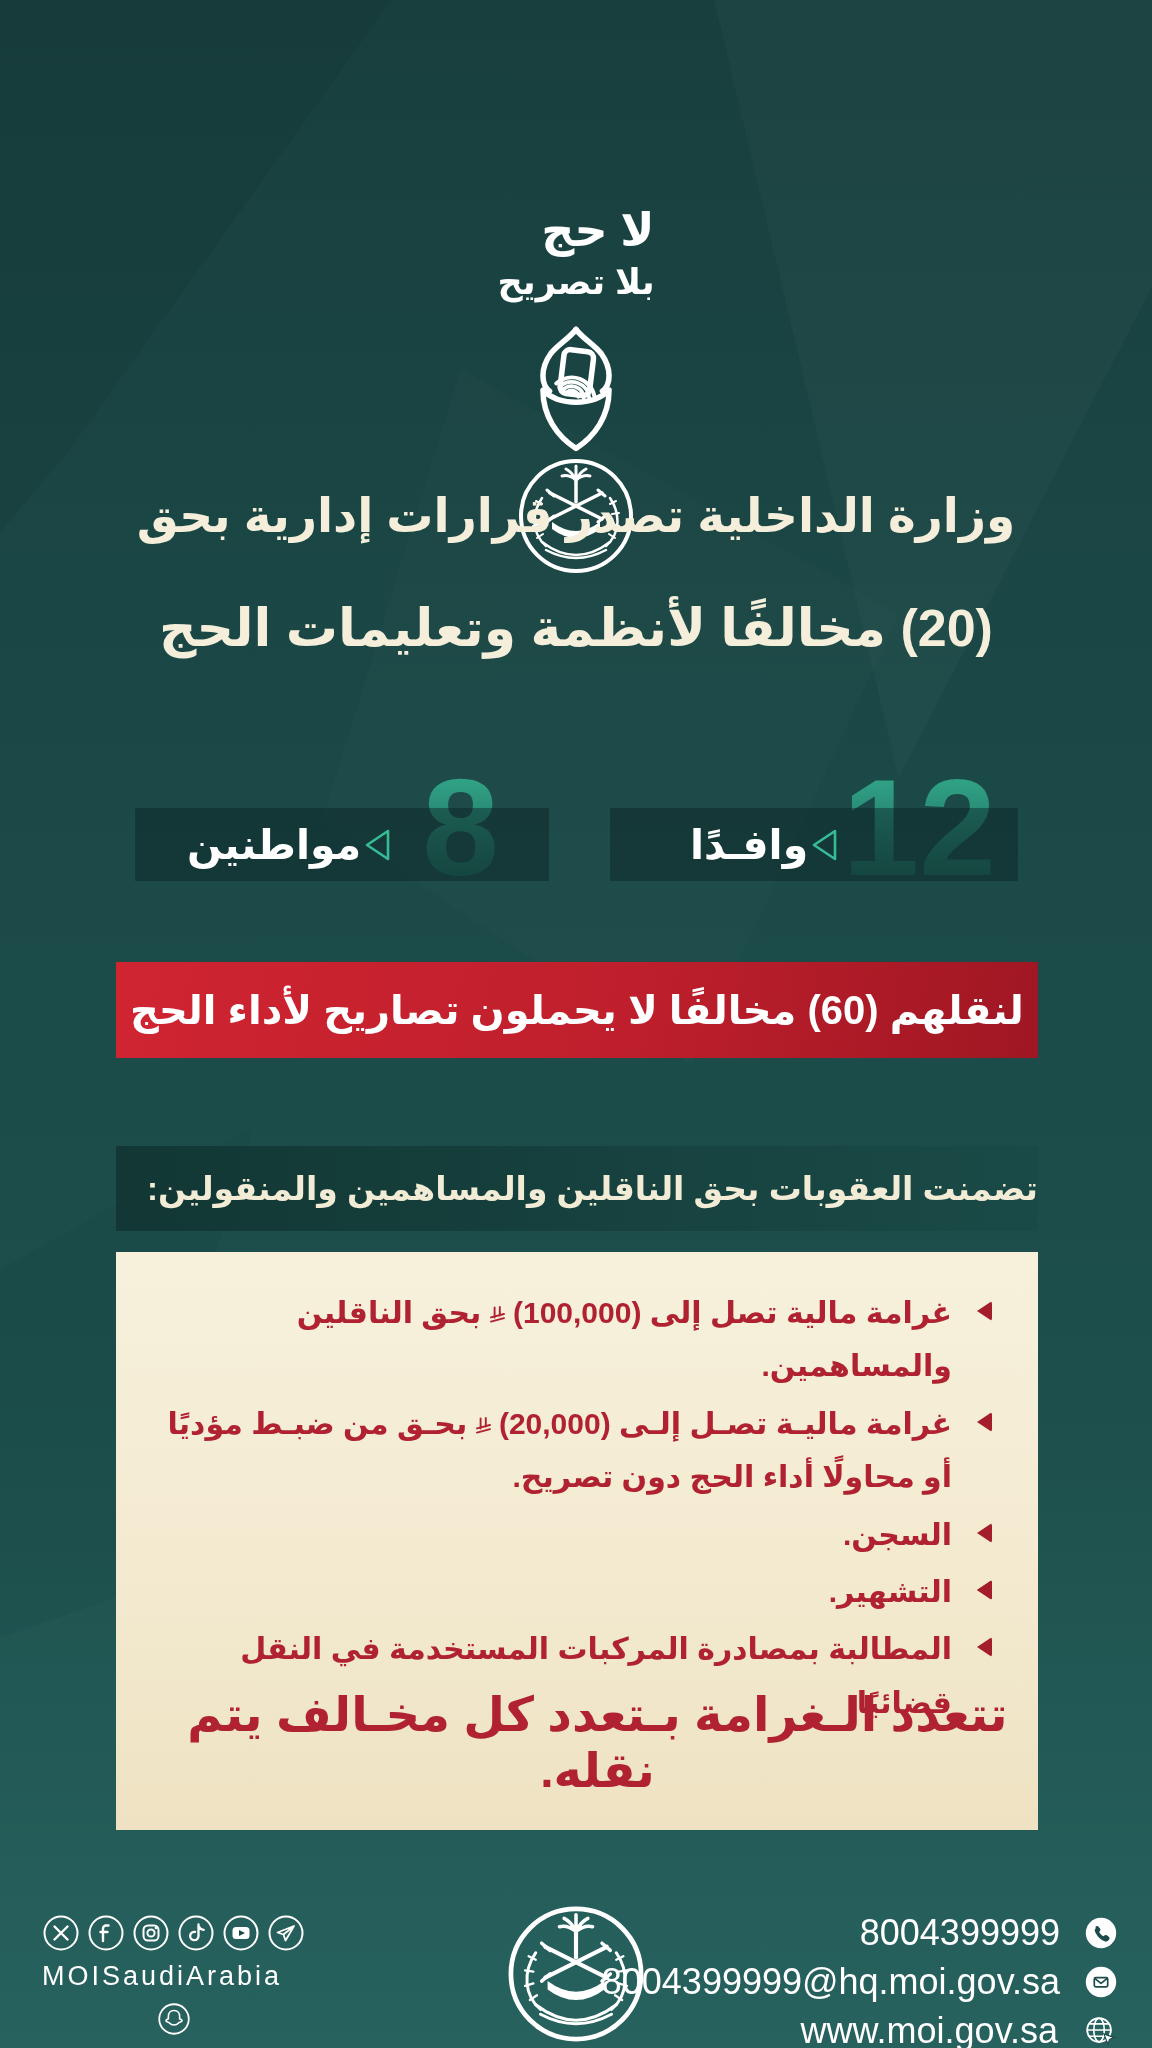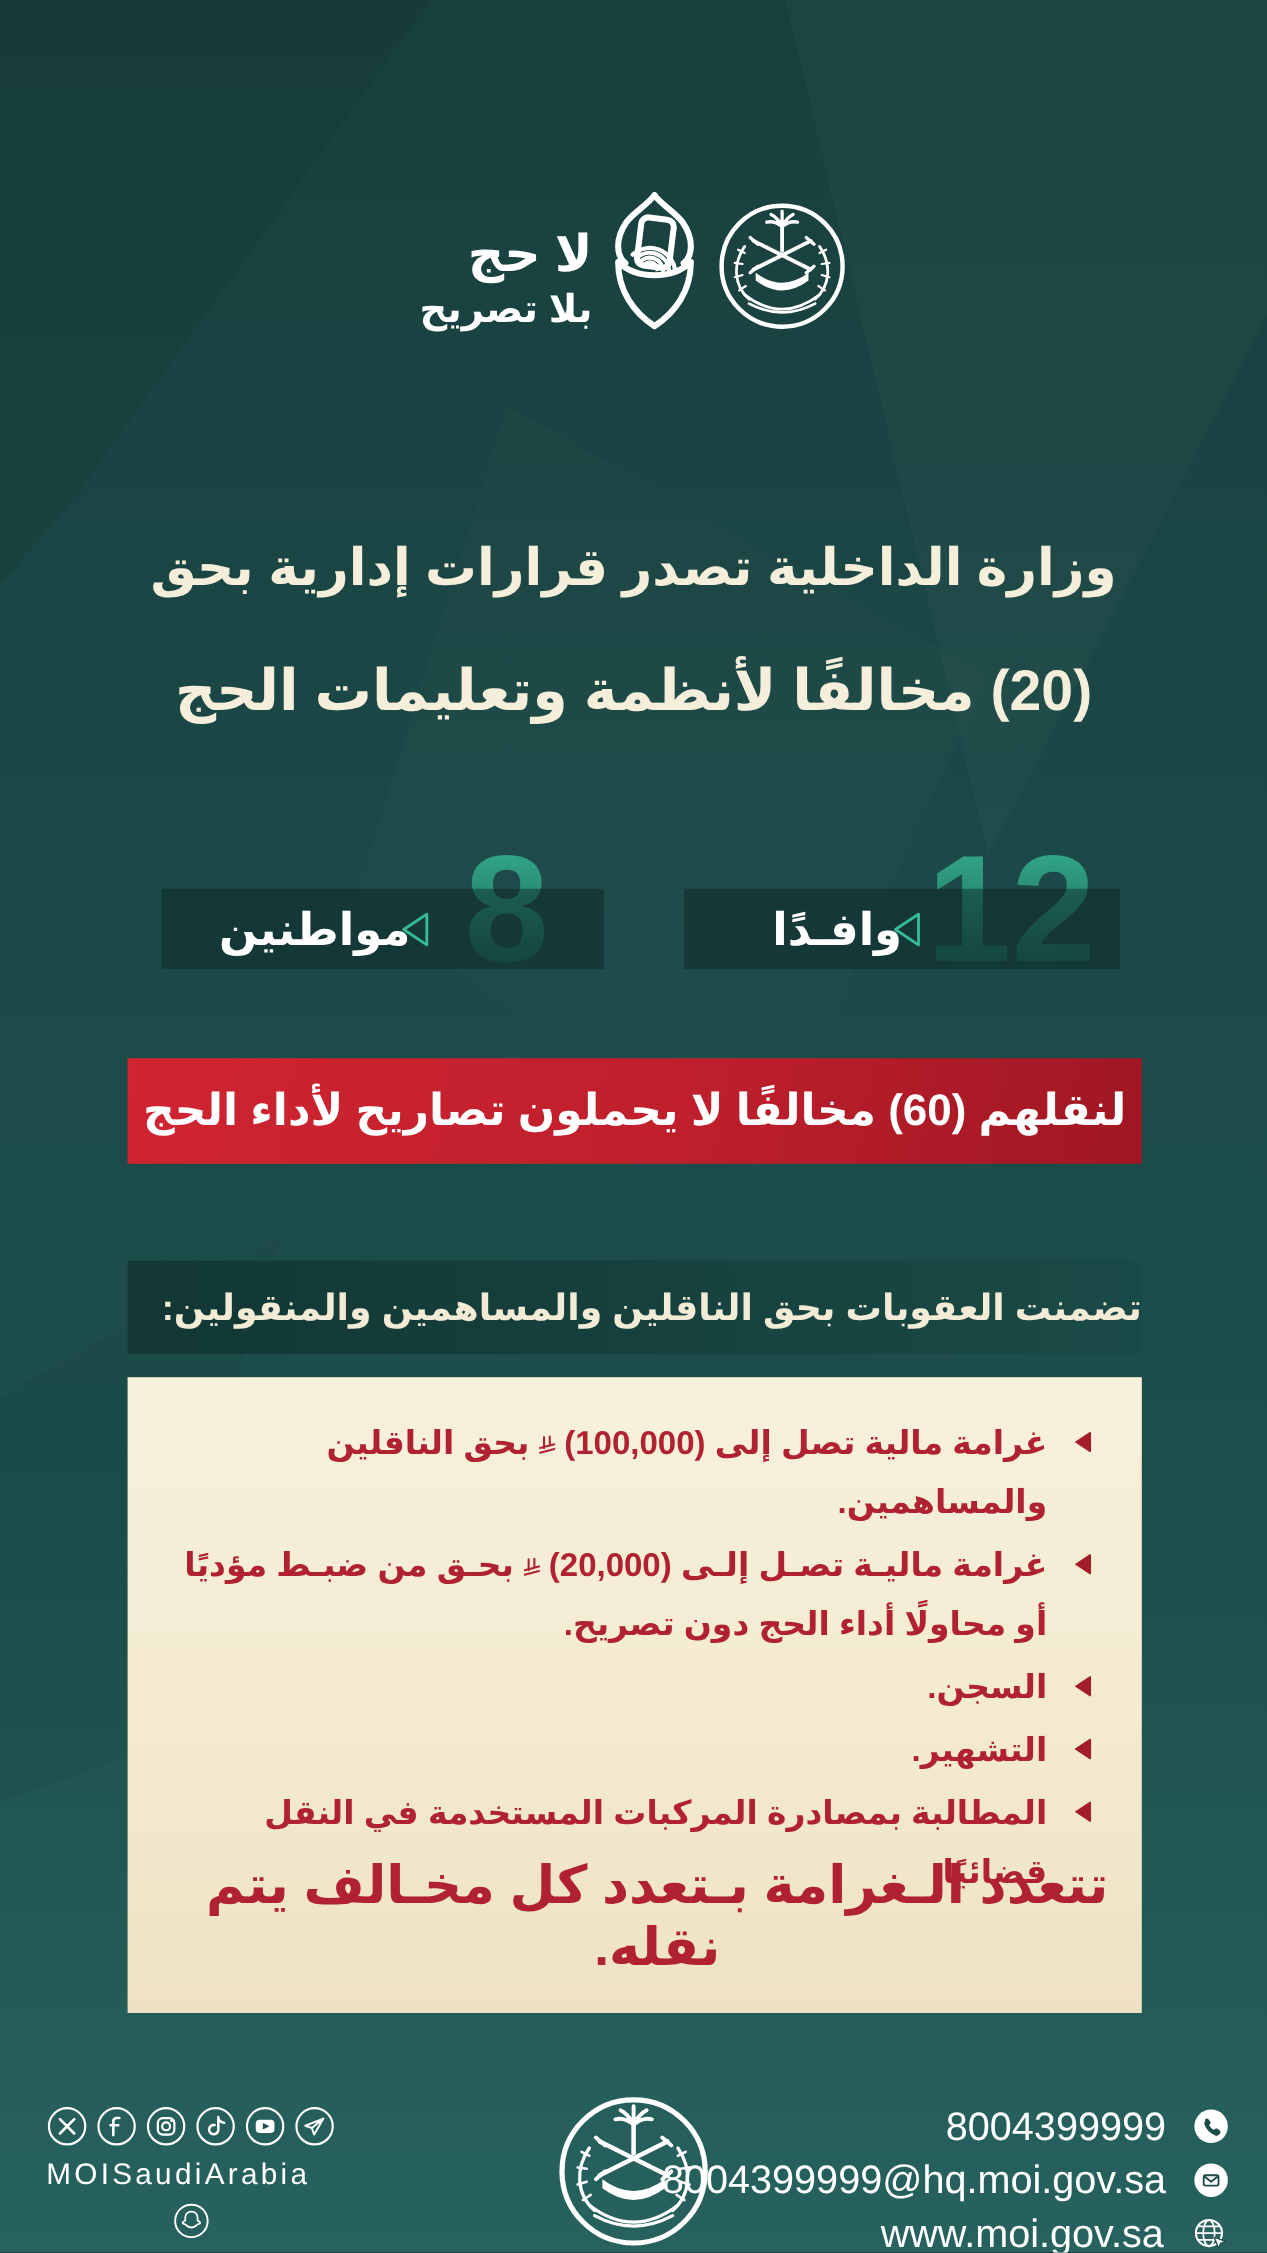--- a/index.html
+++ b/index.html
@@ -14,21 +14,21 @@
     clip-path:polygon(62% 0,100% 0,100% 14%,78% 38%);}
   .deco2{position:absolute;inset:0;background:rgba(0,0,0,0.05);
     clip-path:polygon(0 0,34% 0,6% 22%,0 26%);}
   .deco3{position:absolute;inset:0;background:rgba(255,255,255,0.015);
     clip-path:polygon(40% 18%,78% 30%,60% 52%,28% 40%);}
   .deco4{position:absolute;inset:0;background:rgba(0,0,0,0.035);
     clip-path:polygon(0 62%,22% 55%,10% 78%,0 80%);}
 
   
   .header{position:absolute;top:126px;left:0;width:100%;
-    display:flex;justify-content:center;align-items:flex-end;}
+    display:flex;justify-content:center;align-items:center;flex-direction:column;}
   .campaign-text{margin-top:80px;text-align:right;color:#ffffff;direction:rtl;}
   .campaign-text .l1{font-size:46px;font-weight:bold;line-height:1.05;}
   .campaign-text .l2{font-size:35px;font-weight:600;margin-top:8px;}
   .shield-logo{margin-top:22px;}
   .moi-emblem-top{margin-top:2px;}
 
   
   .title1,.title2{position:absolute;left:0;width:100%;text-align:center;
     color:#f4eeda;font-weight:bold;direction:rtl;}
   .title1{top:488px;font-size:47px;}
@@ -36,21 +36,21 @@
 
   
   .stat{position:absolute;height:160px;}
   .stat-expats{top:762px;left:606px;width:412px;}
   .stat-citizens{top:762px;left:131px;width:418px;}
   .stat .num{position:absolute;top:-4px;font-size:138px;font-weight:bold;line-height:1;
     color:#2ea98a;background:linear-gradient(180deg,#35b18f 0%,#237767 62%,#1c5a51 100%);
     -webkit-background-clip:text;background-clip:text;-webkit-text-fill-color:transparent;z-index:1;}
   .stat-expats .num{right:22px;}
   .stat-citizens .num{right:50px;}
-  .stat .bar{position:absolute;top:46px;left:16px;right:0;height:73px;
+  .stat .bar{position:absolute;top:46px;left:4px;right:0;height:73px;
     background:rgba(10,34,34,0.46);z-index:2;display:flex;align-items:center;}
   .stat .bar .label{position:absolute;color:#ffffff;font-size:41px;font-weight:600;direction:rtl;}
   .stat-expats .bar .label{left:80px;}
   .stat-citizens .bar .label{left:52px;}
   .stat .tri{position:absolute;top:20px;}
   .stat-expats .tri{right:180px;}
   .stat-citizens .tri{right:158px;}
 
   
   .banner{position:absolute;top:962px;left:116px;width:922px;height:96px;

